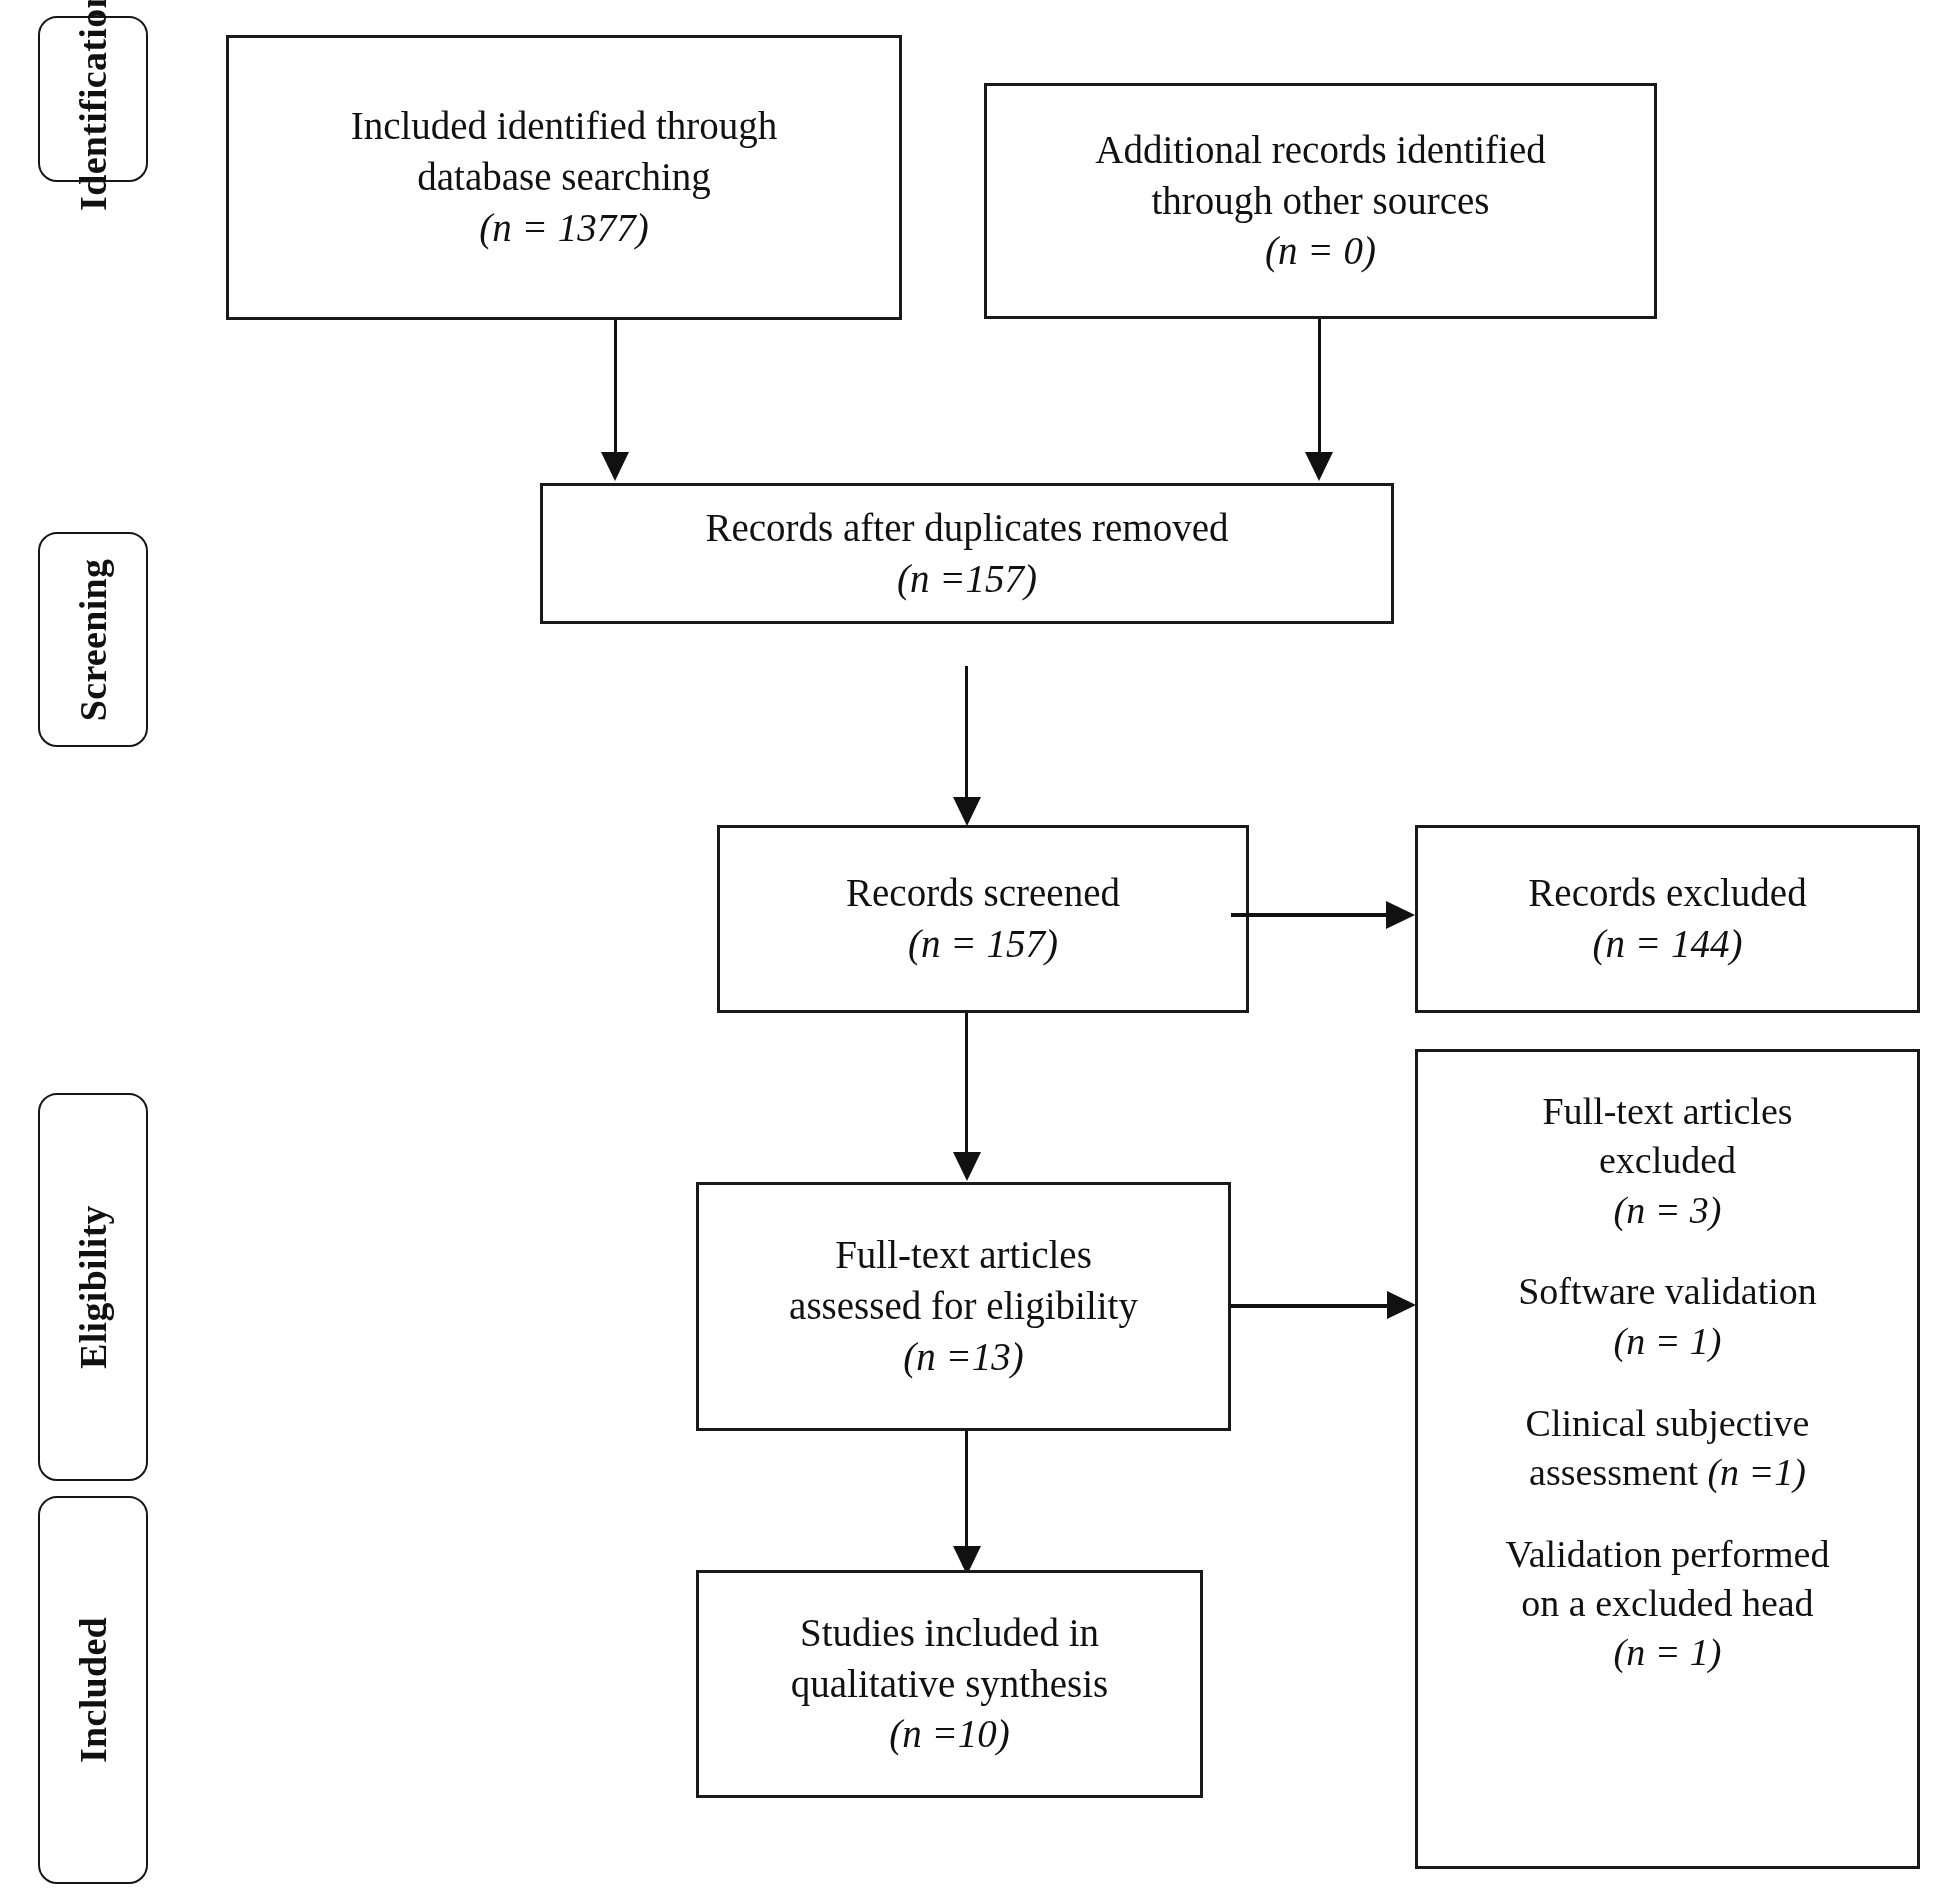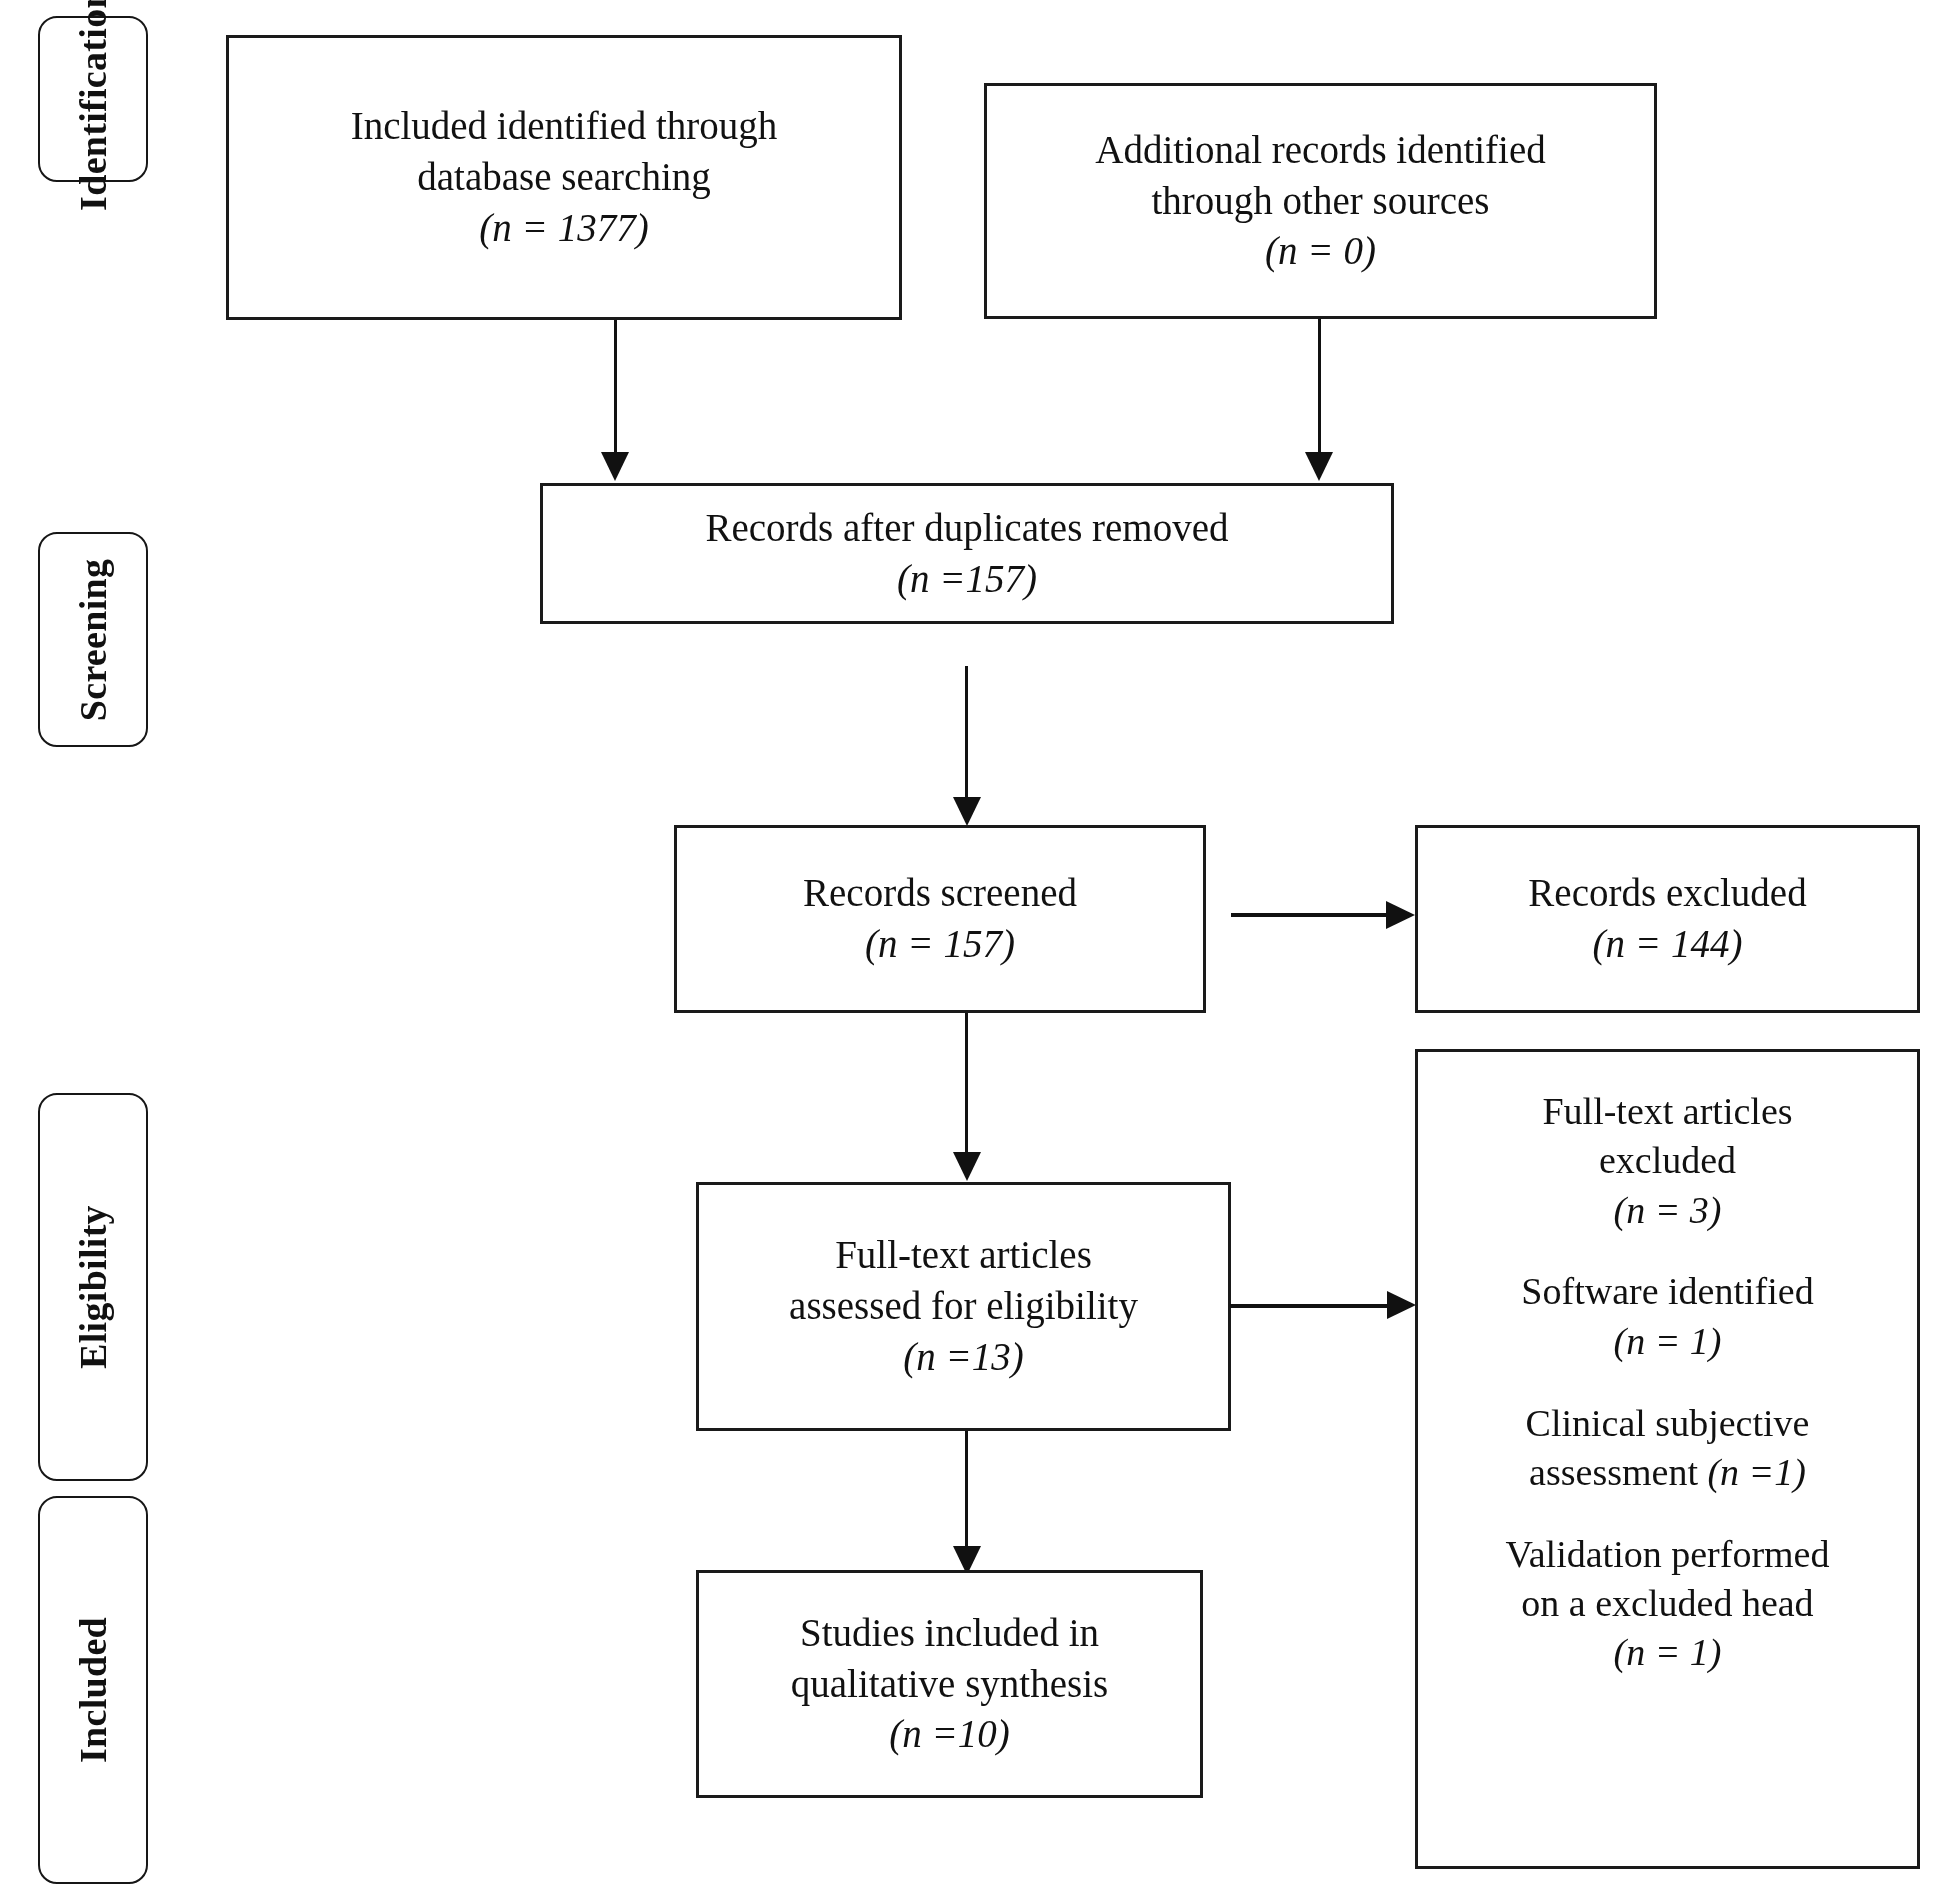--- a/index.html
+++ b/index.html
@@ -136,21 +136,21 @@
   <div class="flow-box" style="left:540px; top:483px; width:854px; height:141px;">
     <div class="box-text">
       <span>Records after duplicates removed</span><br>
       <span class="n-italic">(n =157)</span>
     </div>
   </div>
 
   <div class="vline" style="left:965px; top:666px; height:154px;"></div>
   <div class="arrow-down" style="left:953px; top:797px;"></div>
 
-  <div class="flow-box" style="left:674px; top:825px; width:532px; height:188px;">
+  <div class="flow-box" style="left:717px; top:825px; width:532px; height:188px;">
     <div class="box-text">
       <span>Records screened</span><br>
       <span class="n-italic">(n = 157)</span>
     </div>
   </div>
 
   <div class="flow-box" style="left:1415px; top:825px; width:505px; height:188px;">
     <div class="box-text">
       <span>Records excluded</span><br>
       <span class="n-italic">(n = 144)</span>
@@ -178,21 +178,21 @@
   <div class="arrow-down" style="left:953px; top:1546px;"></div>
 
   <div class="flow-box excl" style="left:1415px; top:1049px; width:505px; height:820px; align-items:flex-start;">
     <div class="box-text" style="padding-top:35px;">
       <span>Full-text articles</span><br>
       <span>excluded</span><br>
       <span class="n-italic">(n = 3)</span>
 
       <span class="blank-line"></span>
 
-      <span>Software identified</span><br>
+      <span>Software validation</span><br>
       <span class="n-italic">(n = 1)</span>
 
       <span class="blank-line"></span>
 
       <span>Clinical  subjective</span><br>
       <span>assessment </span><span class="n-italic">(n =1)</span>
 
       <span class="blank-line"></span>
 
       <span>Validation performed</span><br>

